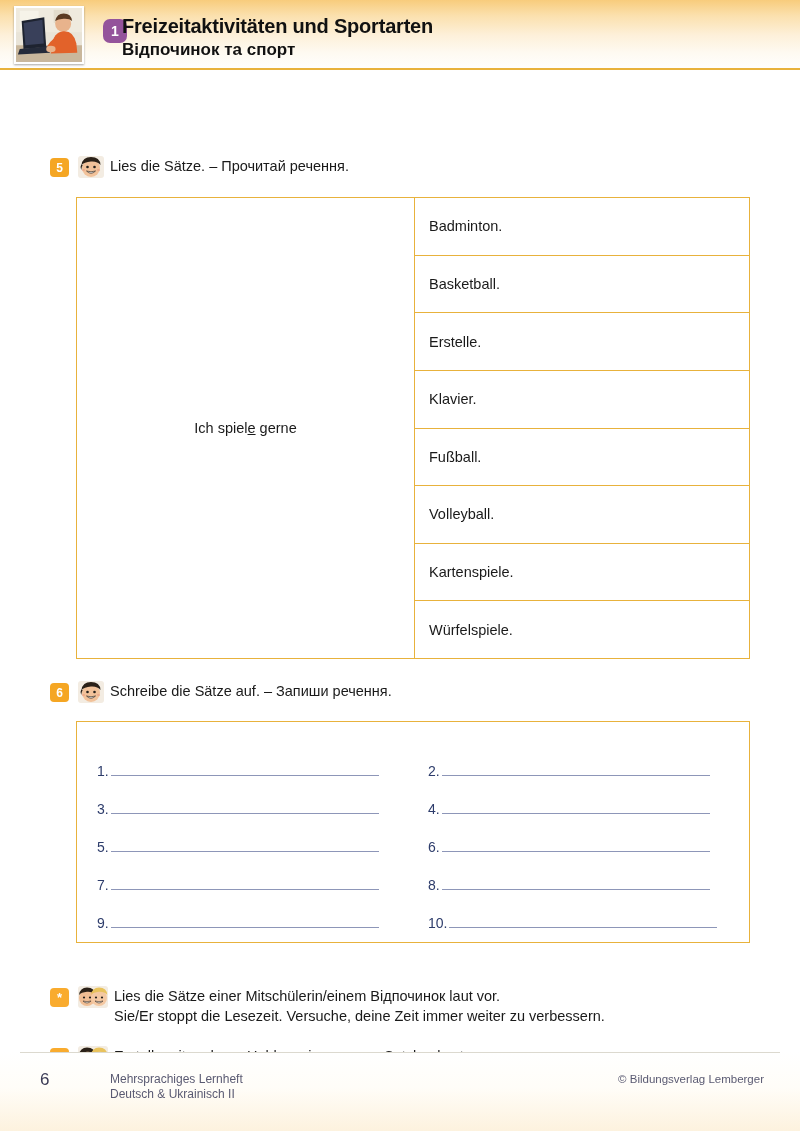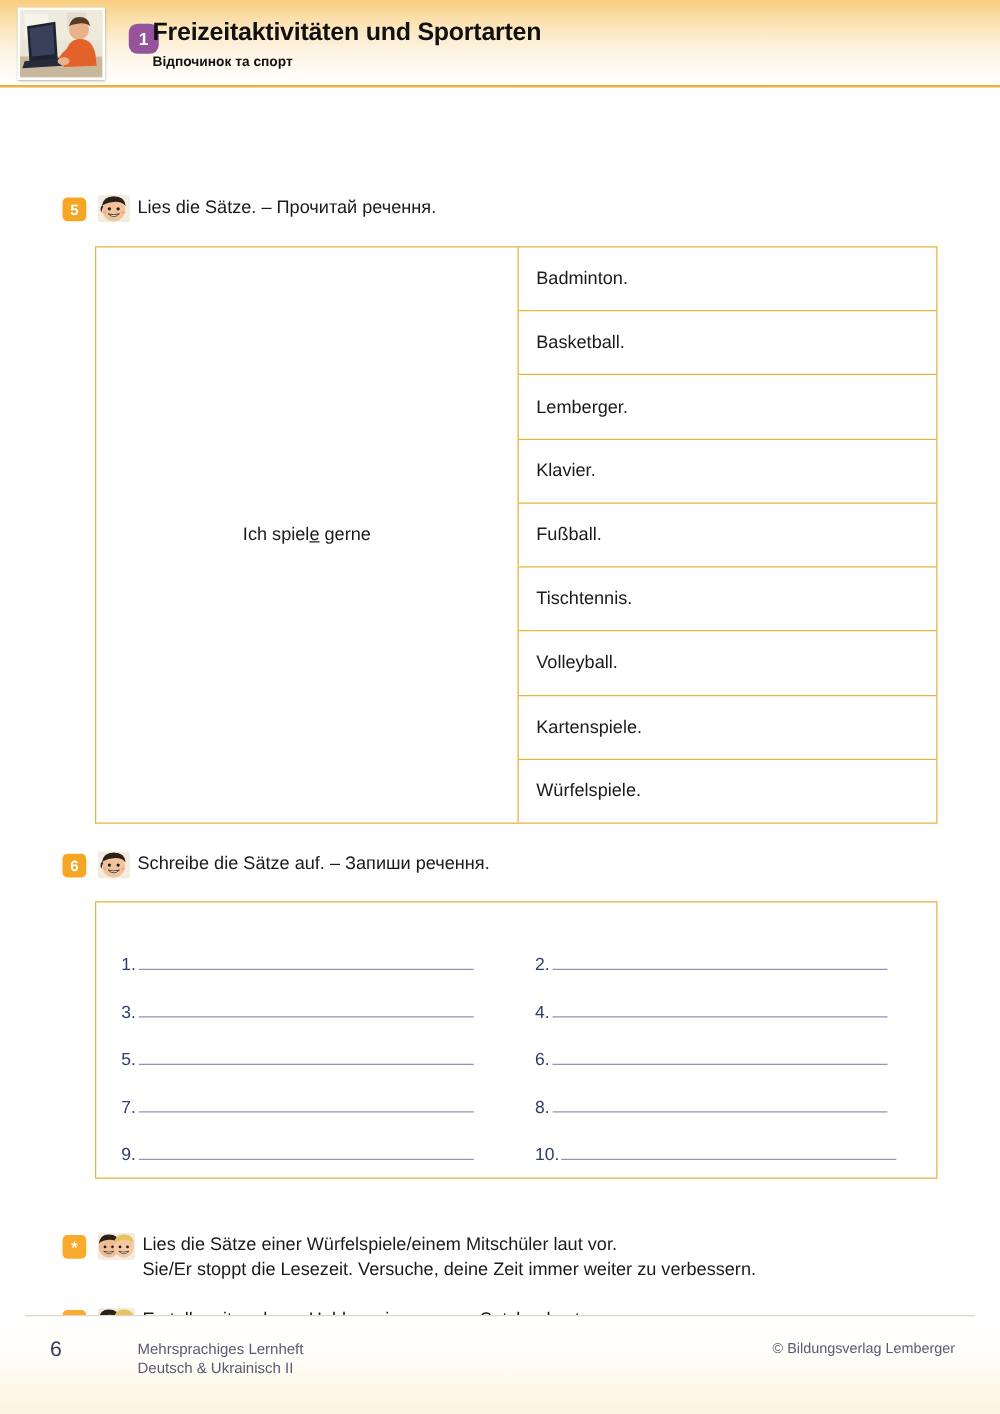--- a/index.html
+++ b/index.html
@@ -58,21 +58,21 @@
   }
   .title-de {
     font-size: 20px;
     font-weight: bold;
     letter-spacing: -0.2px;
     line-height: 24px;
     color: #111111;
     white-space: nowrap;
   }
   .title-uk {
-    font-size: 11px;
+    font-size: 17px;
     font-weight: bold;
     line-height: 22px;
     color: #111111;
     white-space: nowrap;
     margin-top: 1px;
   }
 
   
   .page { position: relative; width: 800px; }
 
@@ -266,24 +266,23 @@
     <div class="task-text">Lies die Sätze. – Прочитай речення.</div>
   </div>
 
   <div class="satzbau">
     <div class="satzbau-left">
       <span><span>Ich spiel</span><u>e</u><span> gerne</span></span>
     </div>
     <div class="satzbau-right">
       <div class="satz-cell">Badminton.</div>
       <div class="satz-cell">Basketball.</div>
-      <div class="satz-cell">Lemberger.</div>
+      <div class="satz-cell">Erstelle.</div>
       <div class="satz-cell">Klavier.</div>
       <div class="satz-cell">Fußball.</div>
-      <div class="satz-cell">Tischtennis.</div>
       <div class="satz-cell">Volleyball.</div>
       <div class="satz-cell">Kartenspiele.</div>
       <div class="satz-cell">Würfelspiele.</div>
     </div>
   </div>
 
   <div class="task-row" style="left:50px; top:611px;">
     <div class="badge-num">6</div>
     <div class="face-icon">
       <svg viewBox="0 0 26 22">
@@ -357,21 +356,21 @@
         <circle cx="12" cy="11.5" r="1.1" fill="#23201c"></circle>
         <path d="M5 15 q4 4 8 0 q-4 1.4-8 0 z" fill="#ffffff" stroke="#3a2e24" stroke-width=".6"></path>
         <circle cx="21" cy="12" r="8" fill="#f4c8a2"></circle>
         <path d="M13 9 q1-7.5 8-7.5 q8 0 8.2 7.5 q-2.8-3.6-8.2-3.2 Q15.2 6.3 13 9 z" fill="#e8c25c"></path>
         <circle cx="18" cy="11.5" r="1.1" fill="#23201c"></circle>
         <circle cx="24" cy="11.5" r="1.1" fill="#23201c"></circle>
         <path d="M17 15 q4 4 8 0 q-4 1.4-8 0 z" fill="#ffffff" stroke="#3a2e24" stroke-width=".6"></path>
       </svg>
     </div>
     <div class="task-text">
-      <span class="l2">Lies die Sätze einer Würfelspiele/einem Mitschüler laut vor.</span>
+      <span class="l2">Lies die Sätze einer Mitschülerin/einem Відпочинок laut vor.</span>
       <span class="l2">Sie/Er stoppt die Lesezeit. Versuche, deine Zeit immer weiter zu verbessern.</span>
     </div>
   </div>
 
   <div class="task-row" style="left:50px; top:976px;">
     <div class="badge-num star">*</div>
     <div class="face-icon duo">
       <svg viewBox="0 0 30 22">
         <rect x="0" y="0" width="30" height="22" rx="3" fill="#f3ece2"></rect>
         <circle cx="9" cy="12" r="8" fill="#f0bd93"></circle>

